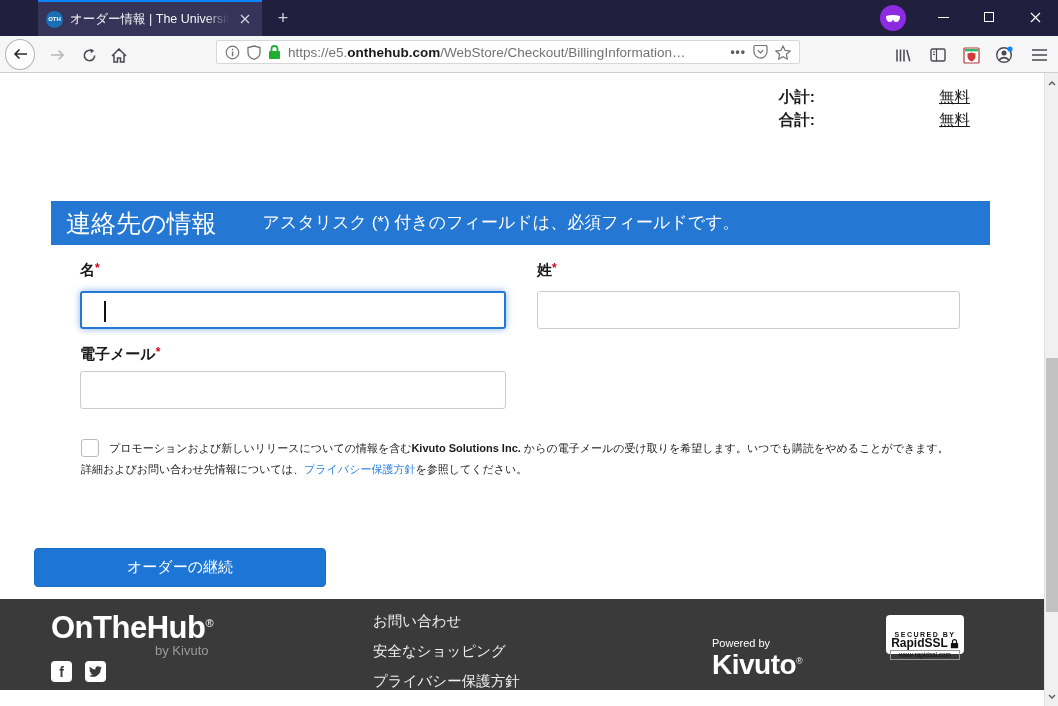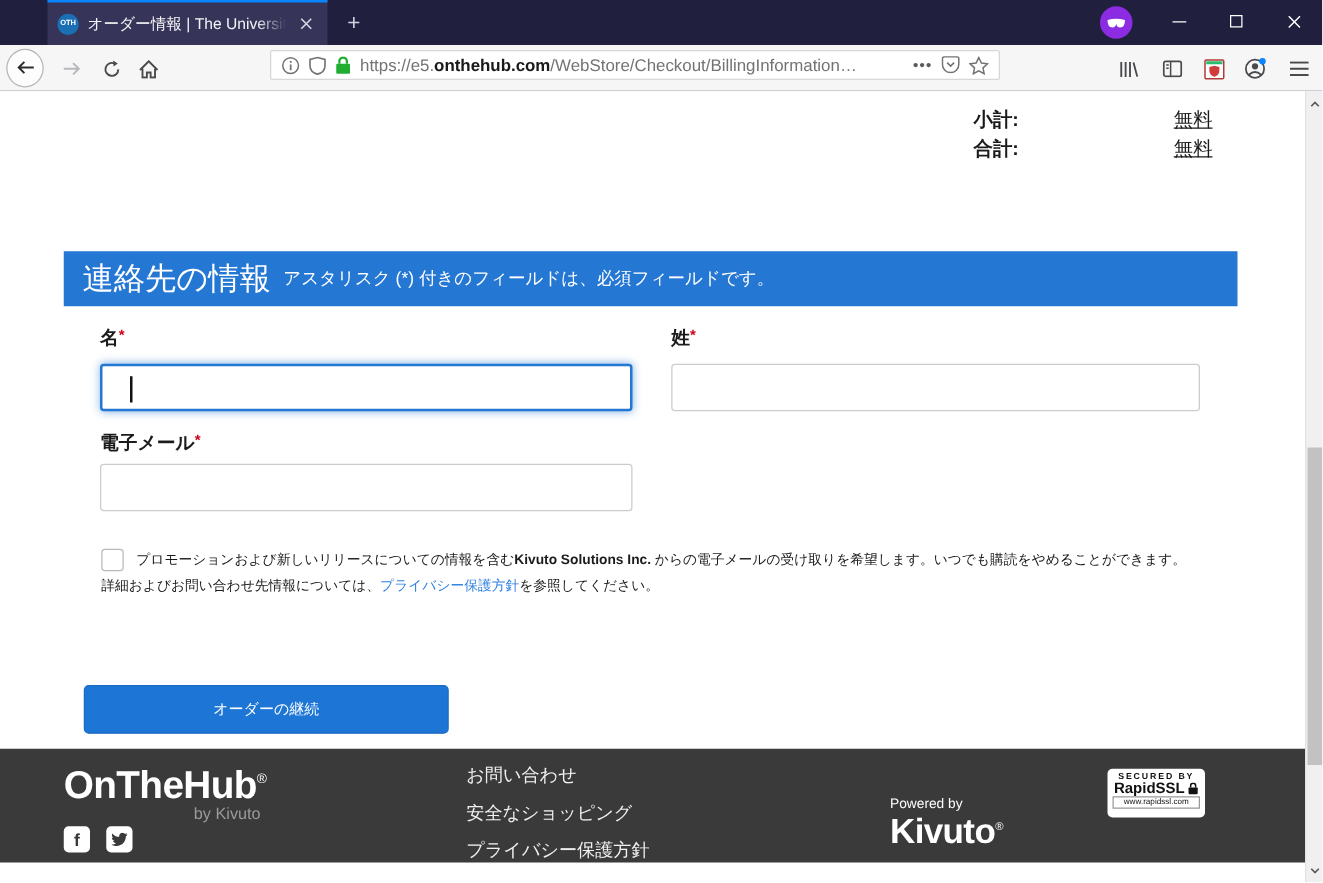--- a/index.html
+++ b/index.html
@@ -47,53 +47,53 @@
   
   .content{position:absolute;top:73px;left:0;width:1044px;height:633px;background:#fff;}
   .summary{position:absolute;top:12px;right:74px;font-size:15.5px;color:#1b1b1b;}
   .summary-row{display:flex;line-height:23px;}
   .summary-label{font-weight:bold;text-align:right;}
   .summary-value{width:155px;text-align:right;text-decoration:underline;}
 
   .section-header{position:absolute;left:51px;top:128px;width:939px;height:44px;background:var(--accent);
       color:#fff;display:flex;align-items:baseline;padding:0 15px;gap:10px;overflow:hidden;}
   .section-title{font-size:25px;font-weight:400;line-height:44px;white-space:nowrap;}
-  .section-sub{font-size:14px;position:relative;top:-4px;white-space:nowrap;}
+  .section-sub{font-size:17px;position:relative;top:-4px;white-space:nowrap;margin-left:36px;}
 
   .field-label{position:absolute;font-size:15px;font-weight:bold;color:#1b1b1b;}
   .req{color:var(--required);font-size:12px;vertical-align:top;}
   .input{position:absolute;height:38px;background:#fff;border:1px solid #cccccc;border-radius:3px;}
   .input.focused{border:2px solid var(--accent);box-shadow:0 0 7px rgba(37,119,212,.55);}
   .caret{position:absolute;left:22px;top:8px;width:1.5px;height:21px;background:#111;}
 
   .consent{position:absolute;left:81px;top:365px;width:872px;font-size:11px;line-height:21px;color:#1b1b1b;}
   .checkbox{float:left;width:18px;height:18px;border:1px solid #b9b9b9;border-radius:3px;background:#fff;
       margin:1px 10px 2px 0;}
   .consent a{color:var(--link);text-decoration:none;}
 
-  .submit-btn{position:absolute;left:67px;top:475px;width:292px;height:39px;background:#1d76d6;
-      border:1px solid #1a6bc2;border-radius:4px;color:#fff;font-size:12px;display:flex;
+  .submit-btn{position:absolute;left:34px;top:475px;width:292px;height:39px;background:#1d76d6;
+      border:1px solid #1a6bc2;border-radius:4px;color:#fff;font-size:15px;display:flex;
       align-items:center;justify-content:center;font-family:inherit;}
 
   
   .footer{position:absolute;left:0;top:526px;width:1044px;height:91px;background:var(--footer);color:#fff;}
   .logo{position:absolute;left:51px;top:11px;font-size:31px;font-weight:bold;letter-spacing:-.5px;}
   .logo sup{font-size:11px;font-weight:normal;}
   .logo-sub{position:absolute;left:155px;top:44px;font-size:13px;color:#9a9a9a;}
   .social{position:absolute;left:51px;top:62px;display:flex;gap:13px;}
   .social-icon{width:21px;height:21px;background:#fff;border-radius:4px;display:flex;align-items:center;
       justify-content:center;color:var(--footer);font-weight:bold;font-size:14px;}
   .flinks{position:absolute;left:373px;top:14px;font-size:14.5px;}
   .flink{display:block;color:#f0f0f0;text-decoration:none;margin-bottom:14px;line-height:16px;}
   .powered{position:absolute;left:712px;top:11px;line-height:1;}
   .powered-label{font-size:11px;color:#fff;margin-top:28px;}
   .powered-name{font-size:28px;font-weight:bold;letter-spacing:-.5px;margin-top:2px;}
   .powered-name sup{font-size:9px;font-weight:normal;}
   .ssl{position:absolute;left:886px;top:16px;width:78px;height:39px;background:#fff;border-radius:4px;
-      color:#111;text-align:center;padding-top:3px;}
+      color:#111;text-align:center;padding-top:16px;}
   .ssl-l1{font-size:7px;font-weight:bold;letter-spacing:1.5px;}
   .ssl-l2{font-size:12px;font-weight:bold;display:flex;align-items:center;justify-content:center;gap:2px;line-height:11px;}
   .ssl-l3{font-size:6.5px;border:1px solid #999;margin:1px 4px 0;line-height:8px;}
 
   
   .scrollbar{position:absolute;right:0;top:73px;width:14px;height:633px;background:#f0f0f0;border-left:1px solid #e2e2e2;}
   .sb-arrow{position:absolute;left:0;width:14px;height:16px;display:flex;align-items:center;justify-content:center;}
   .sb-thumb{position:absolute;left:1px;top:285px;width:12px;height:254px;background:#c2c2c2;}
 </style>
 </head>

